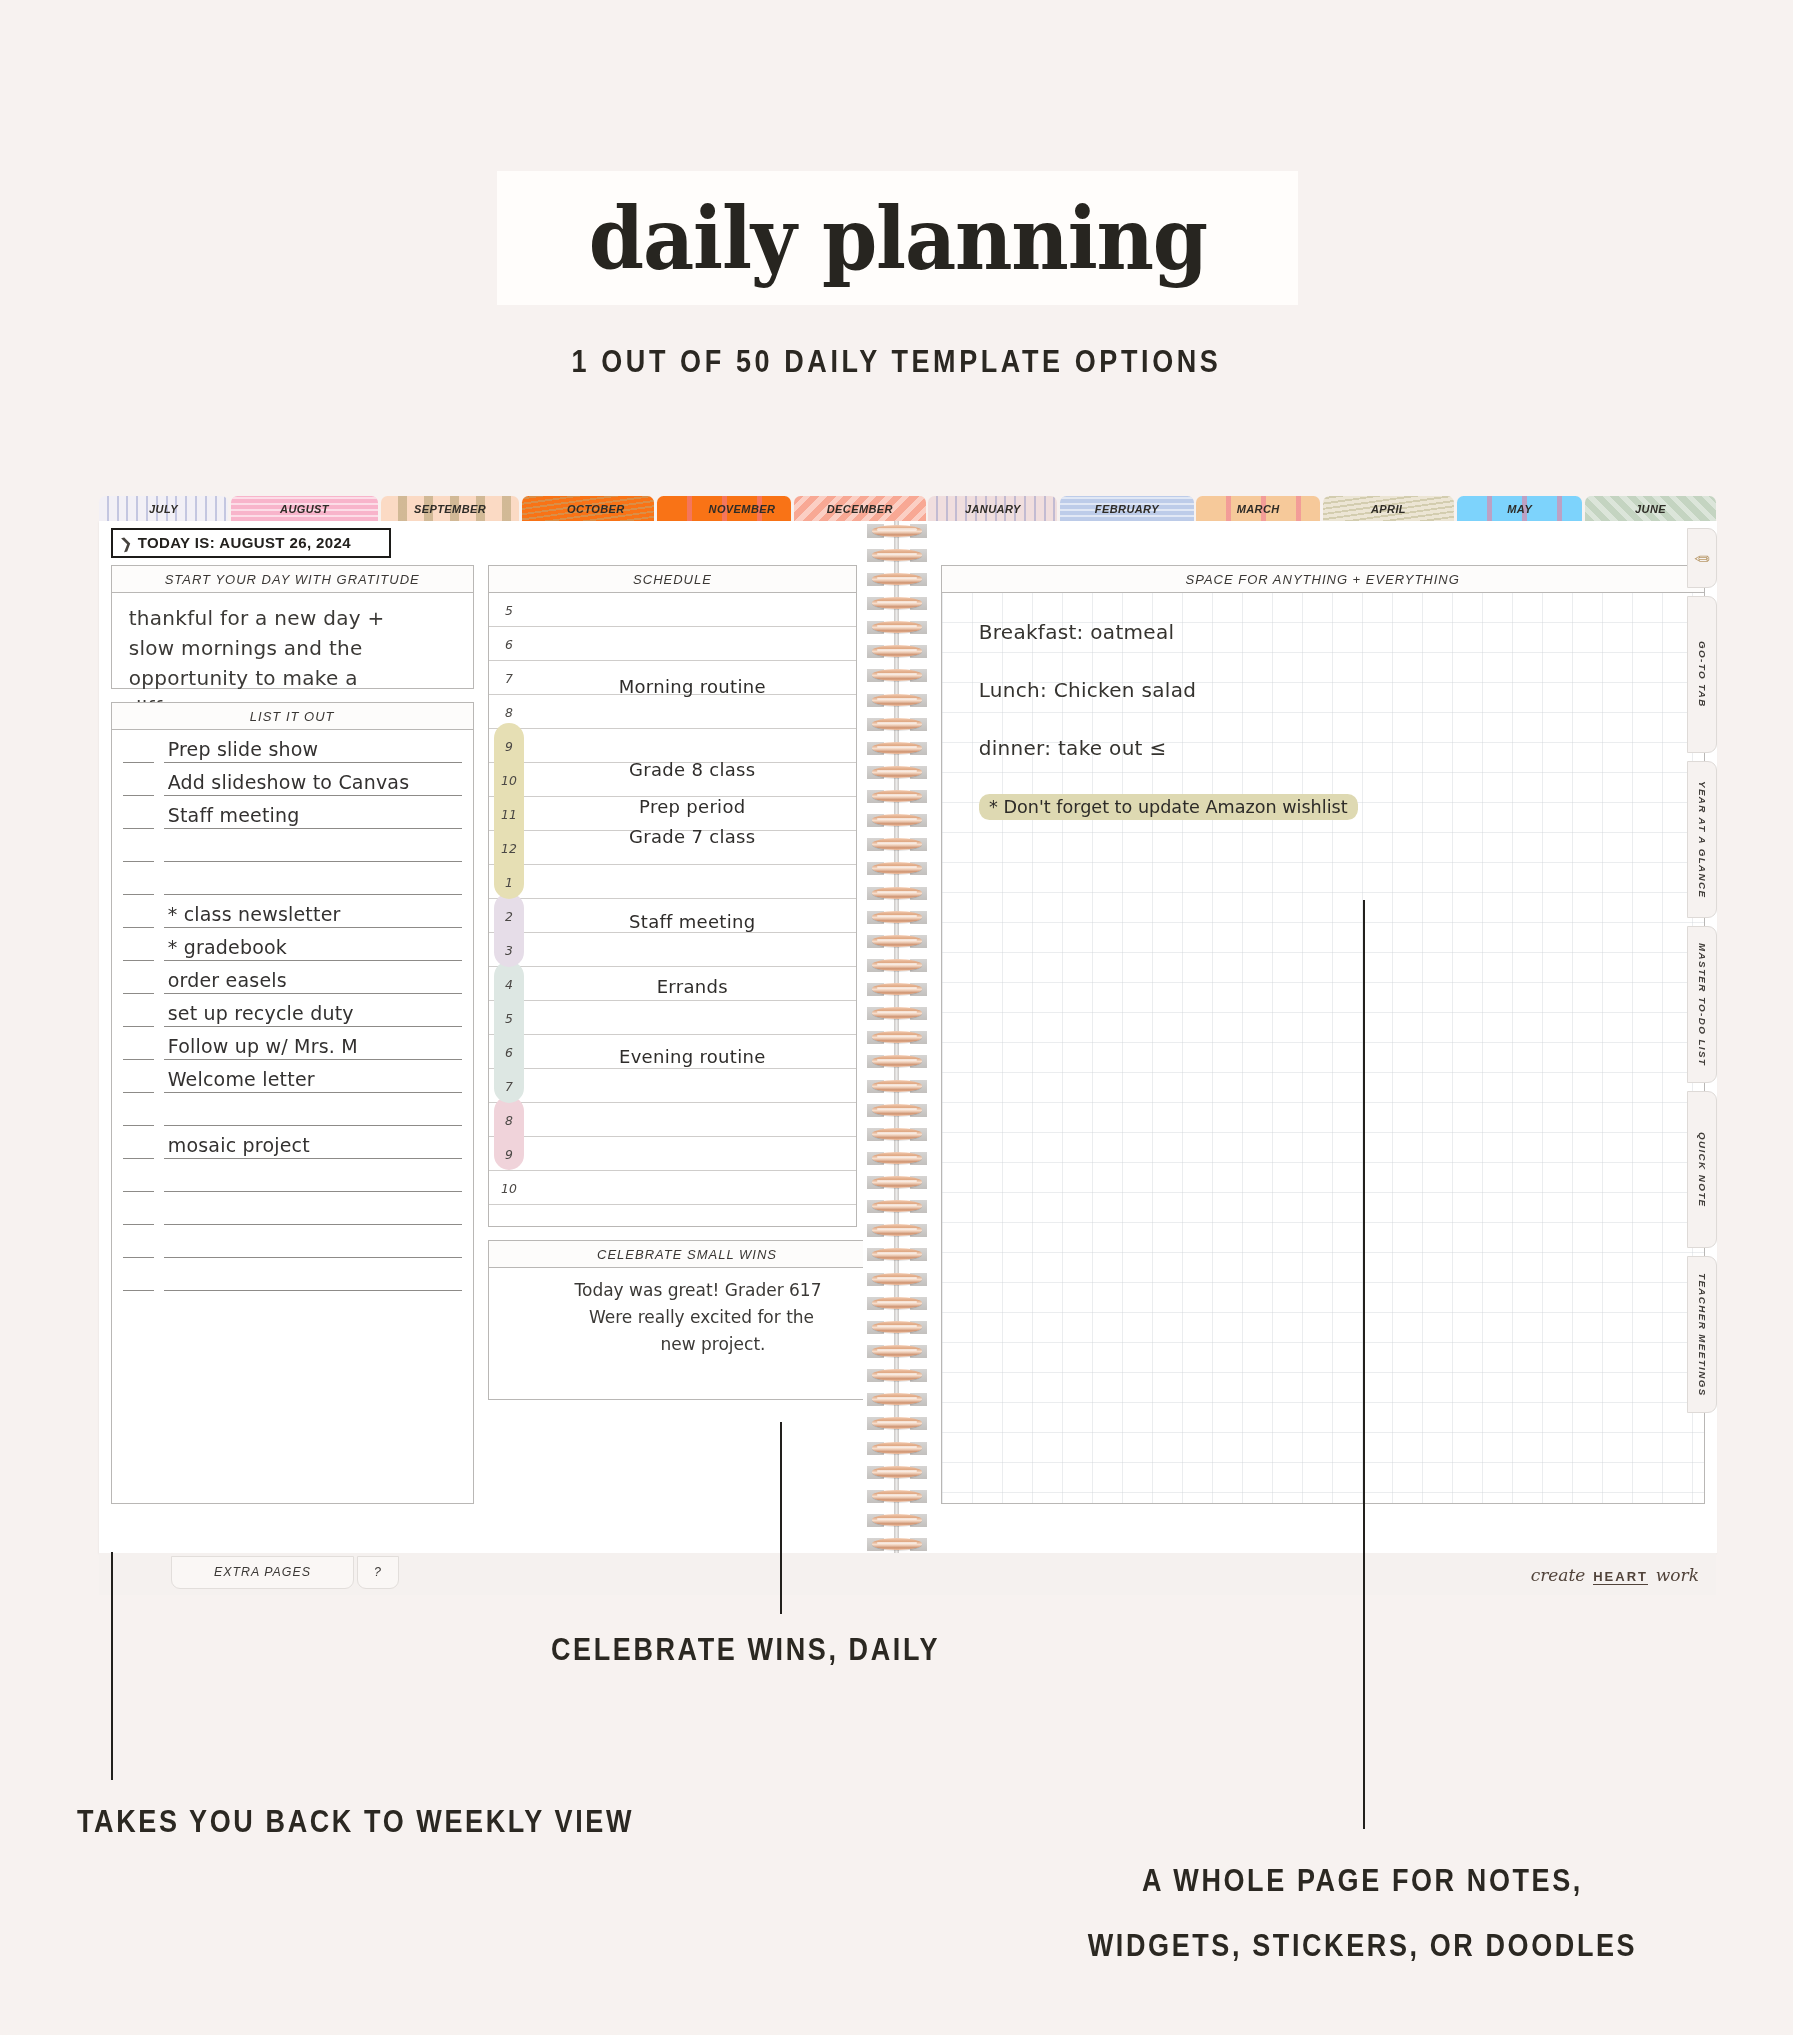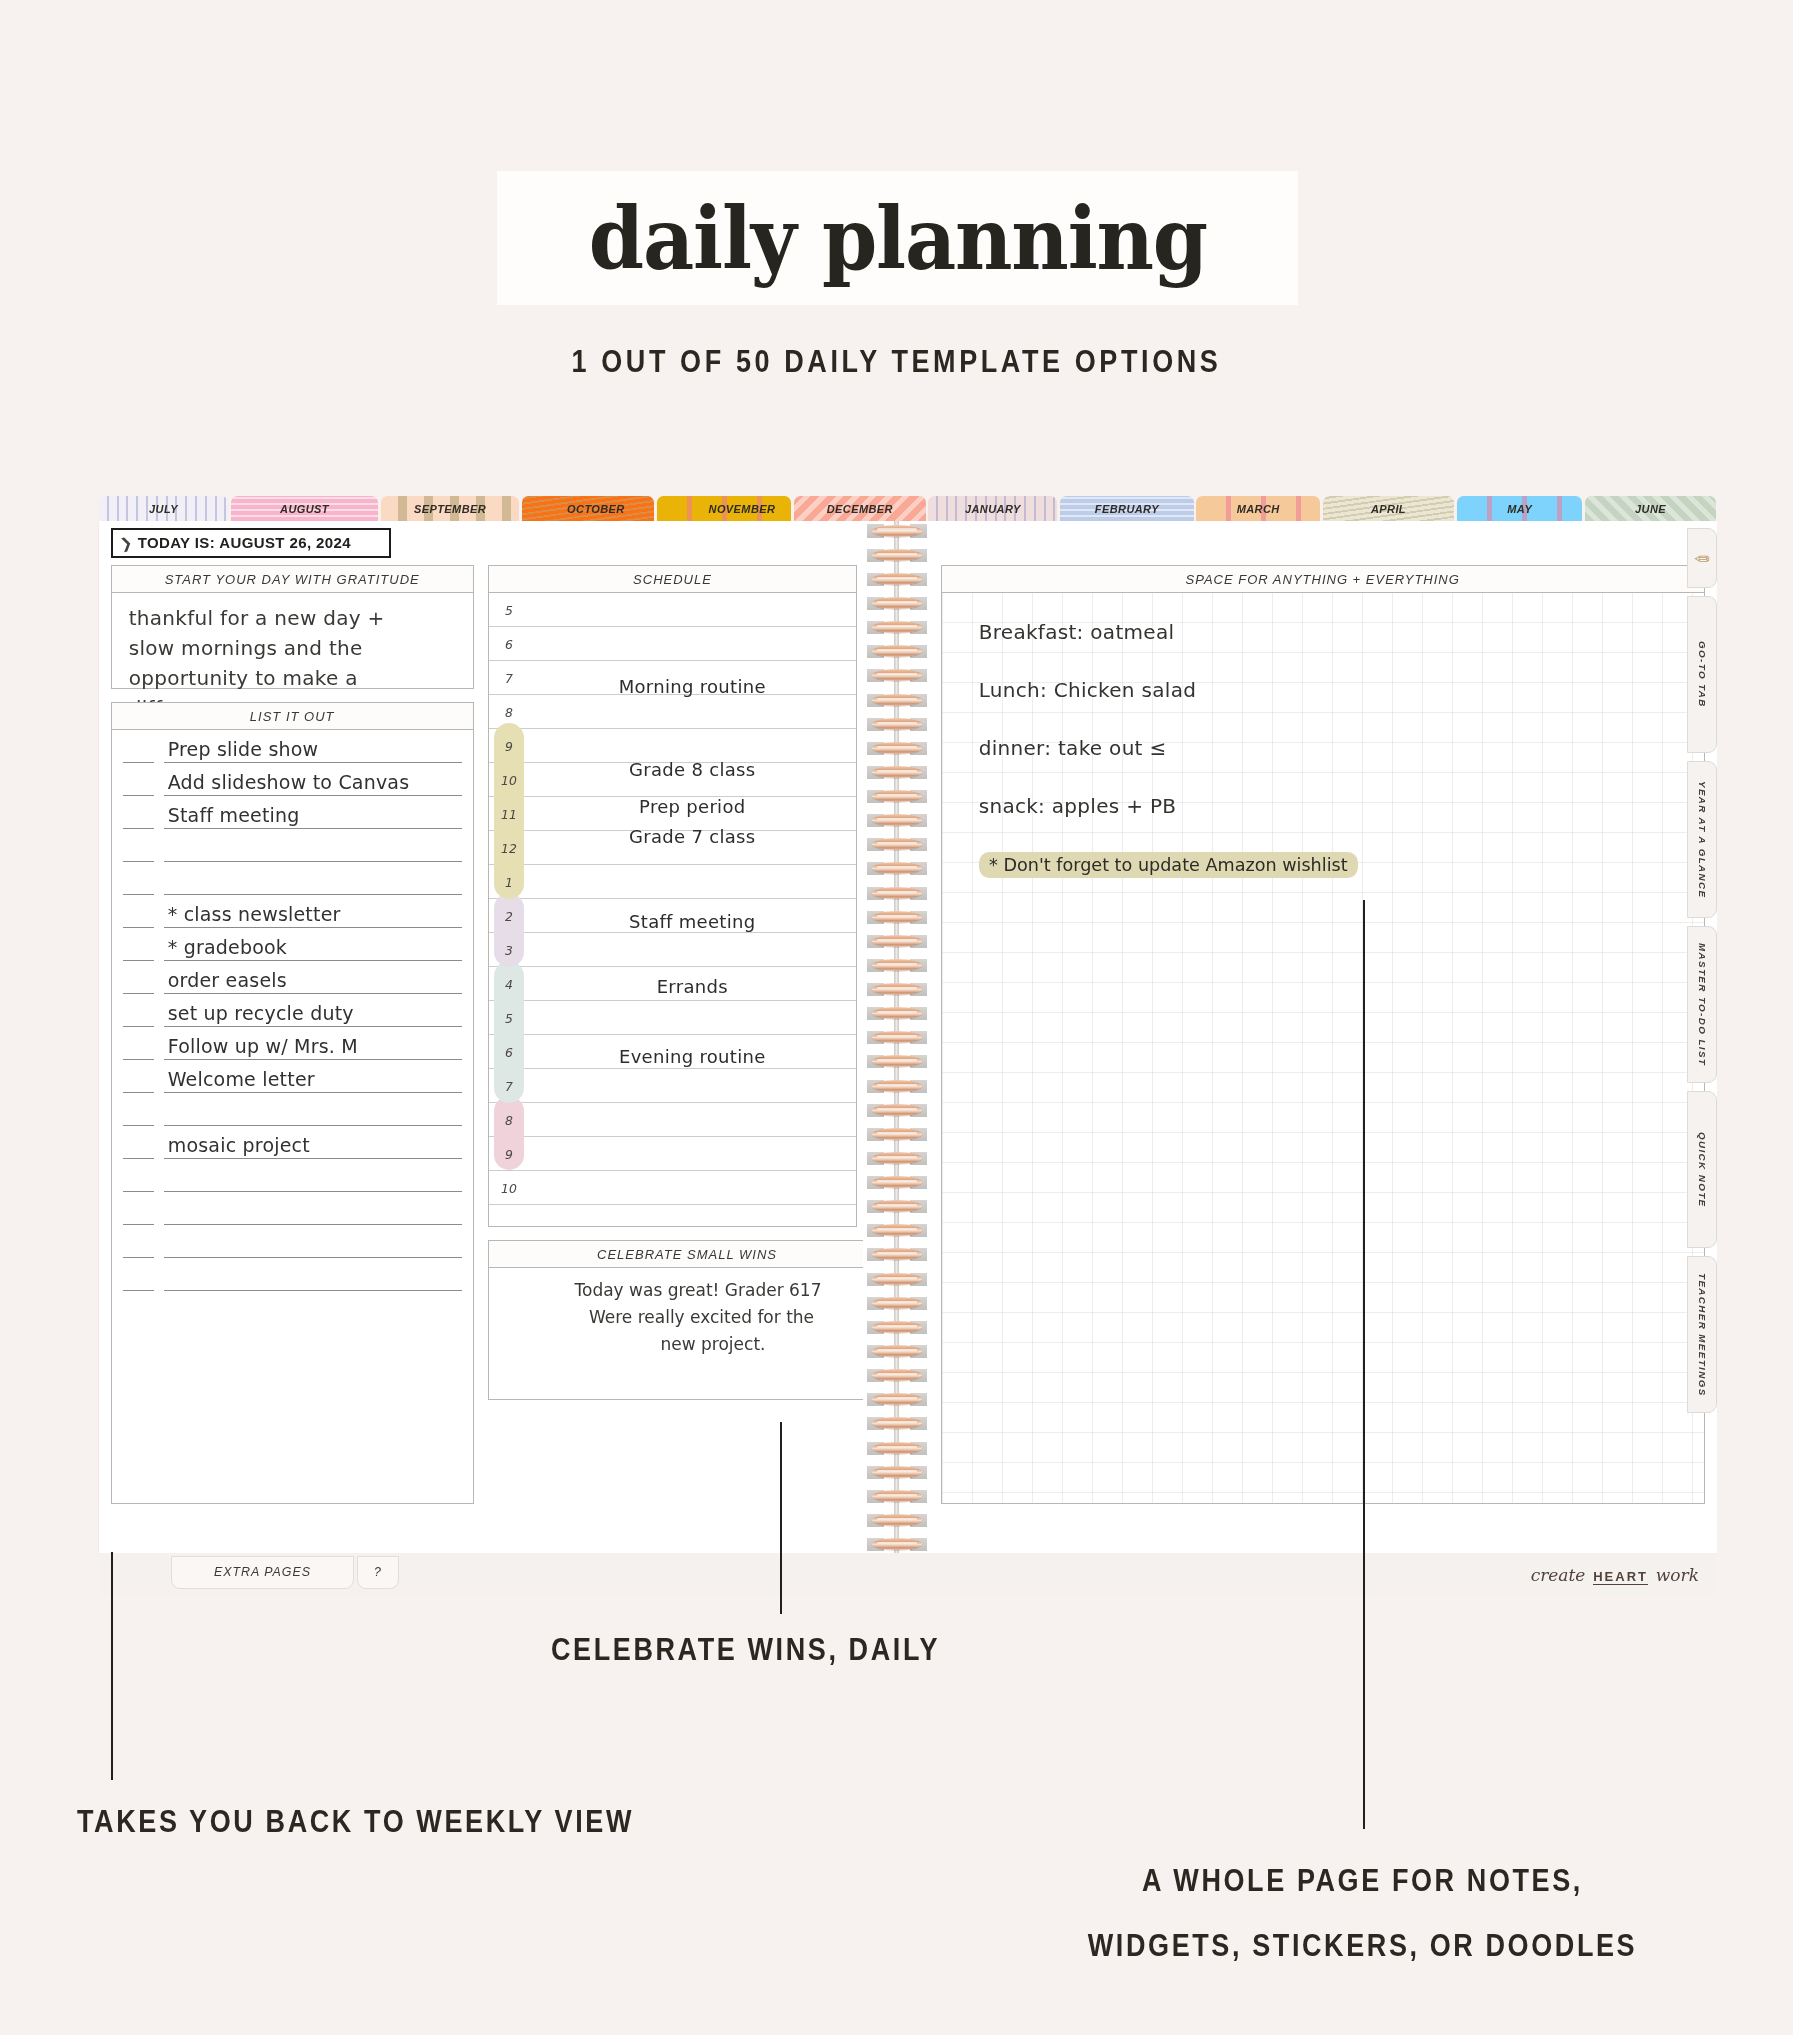--- a/index.html
+++ b/index.html
@@ -320,21 +320,21 @@
         </div>
         <div class="month-tab mt-stripes-h" style="background: rgb(248, 180, 203); width: 160px;">
           <span>AUGUST</span>
         </div>
         <div class="month-tab mt-blocks" style="background: rgb(251, 218, 196); width: 150px;">
           <span>SEPTEMBER</span>
         </div>
         <div class="month-tab mt-wave" style="background: #f97316; width: 142px; padding-left: 16px;">
           <span>OCTOBER</span>
         </div>
-        <div class="month-tab mt-pinkbars" style="background: #eab308; width: 143px; padding-left: 36px;">
+        <div class="month-tab mt-pinkbars" style="background: #f97316; width: 143px; padding-left: 36px;">
           <span>NOVEMBER</span>
         </div>
         <div class="month-tab mt-diag" style="background: rgb(248, 168, 148); width: 143px;">
           <span>DECEMBER</span>
         </div>
         <div class="month-tab mt-stripes-v" style="background: rgb(240, 222, 222); width: 140px;">
           <span>JANUARY</span>
         </div>
         <div class="month-tab mt-stripes-h" style="background: rgb(189, 204, 233); width: 145px;">
           <span>FEBRUARY</span>
@@ -768,21 +768,20 @@
         <div class="sect" style="left:11.7px; top:44px; width:764px; height:939px;">
           <div class="sect-head">
             <span>SPACE FOR ANYTHING + EVERYTHING</span>
           </div>
           <div style="position:relative; height:910px; overflow:hidden;">
             <div class="grid-paper"></div>
             <div class="handwrite" id="notes-body" style="position:relative; z-index:2; padding:27px 0 0 37px;">
                 <div class="note-line" style="margin-bottom: 34px;">Breakfast: oatmeal</div>
                 <div class="note-line" style="margin-bottom: 34px;">Lunch: Chicken salad</div>
                 <div class="note-line" style="margin-bottom: 34px;">dinner: take out ≤</div>
-                <div class="note-line" style="margin-bottom: 34px;">snack: apples + PB</div>
                 <div><span class="hl" style="background: rgb(222, 217, 178);">* Don't forget to update Amazon wishlist</span></div>
               </div>
           </div>
         </div>
       </div>
 
       <div class="side-tabs" id="side-tabs">
           <div class="stab" style="top: 6.5px; height: 60px;">
             <div class="pencil">✎</div>
           </div>

